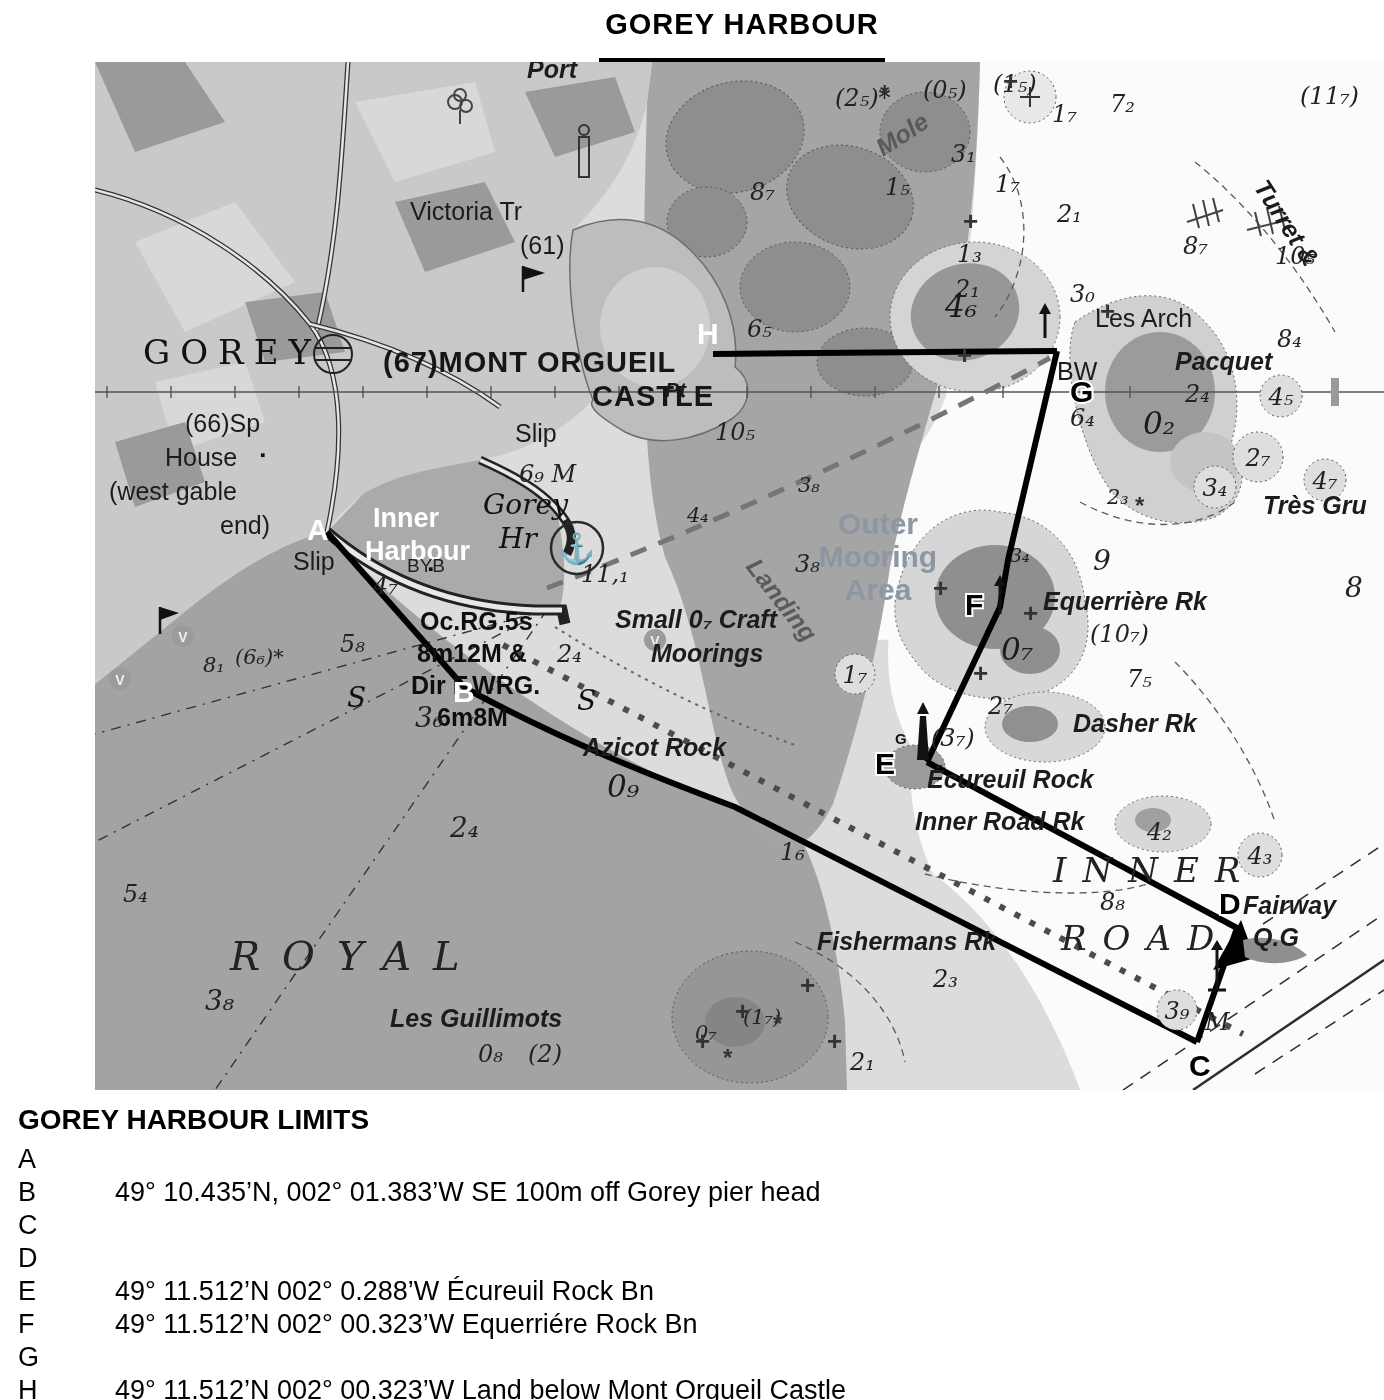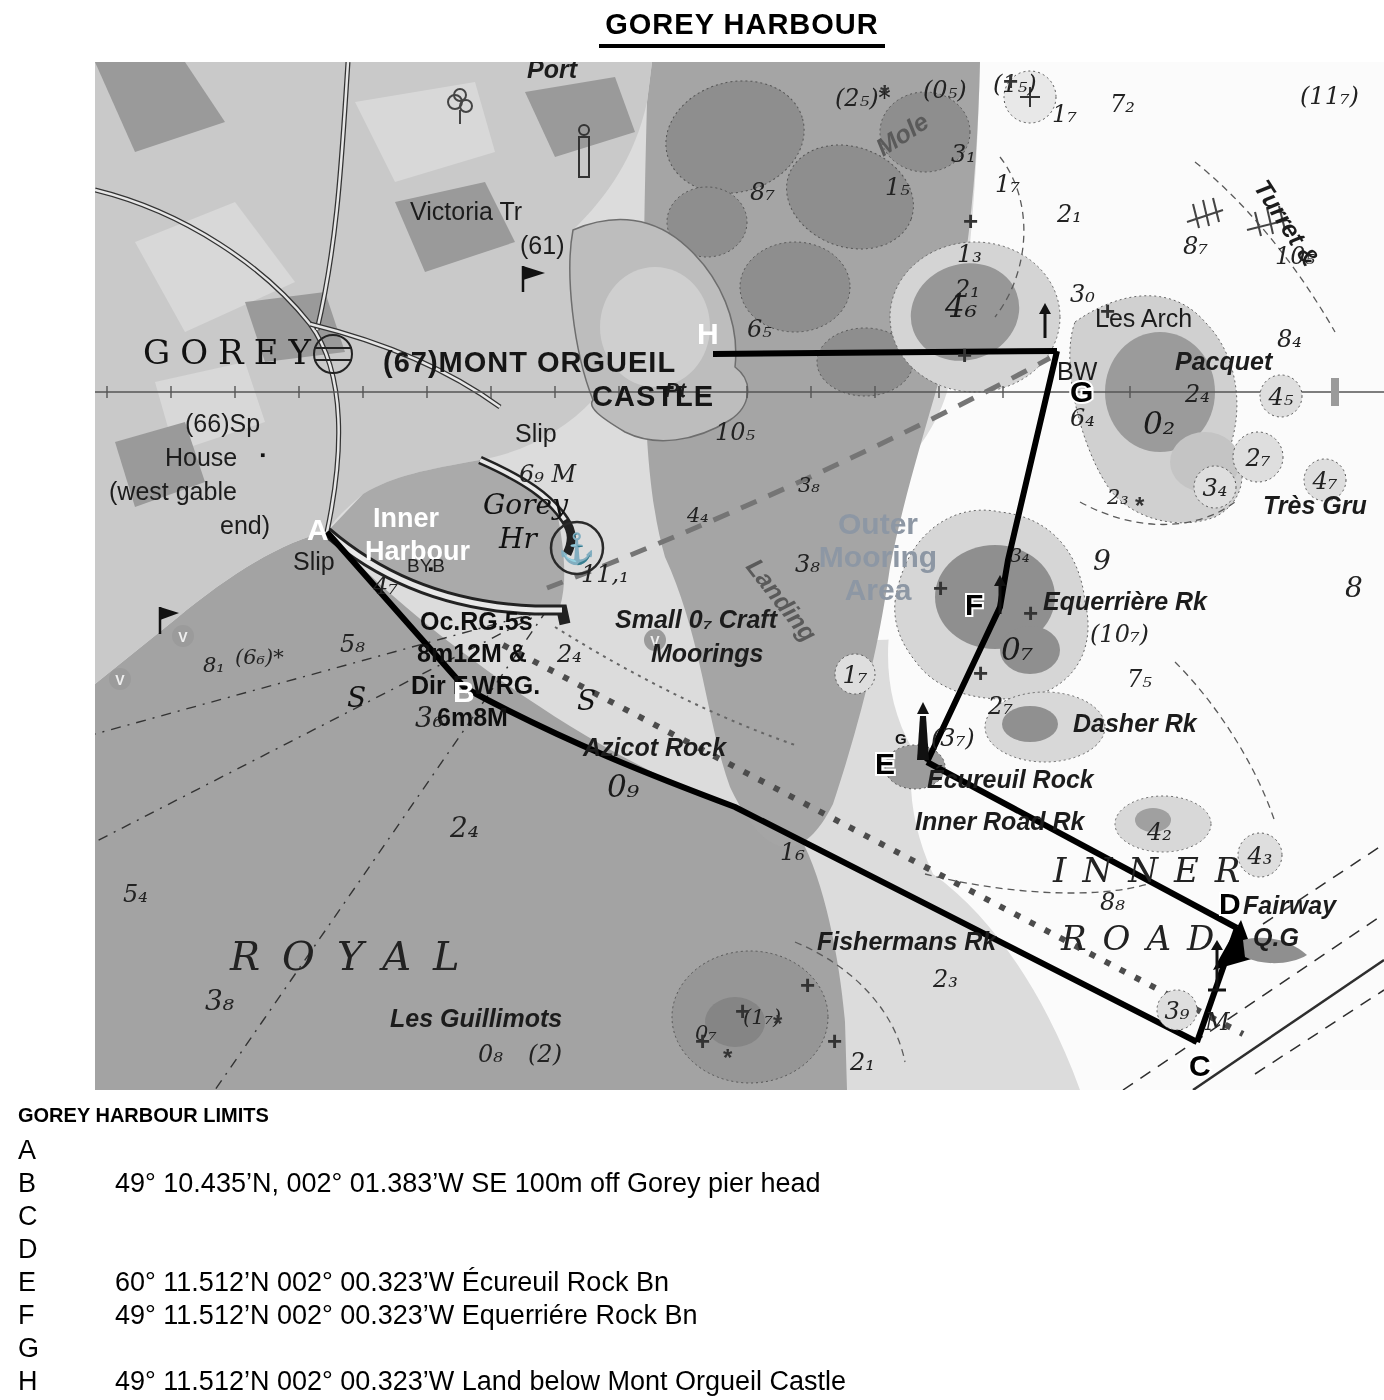--- a/index.html
+++ b/index.html
@@ -1,18 +1,18 @@
 <!DOCTYPE html>
 <html><head>
 <meta charset="utf-8">
 <style>
   html,body{margin:0;padding:0;background:#fff;}
   body{width:1384px;height:1400px;position:relative;font-family:"Liberation Sans",sans-serif;color:#000;overflow:hidden;}
   .title{position:absolute;left:100px;top:8px;width:1284px;text-align:center;}
-  .title span{font-size:29px;font-weight:bold;letter-spacing:1px;border-bottom:4px solid #000;padding:0 6px 4px;}
+  .title span{font-size:29px;font-weight:bold;letter-spacing:1px;border-bottom:4px solid #000;padding:0 6px 18px;}
   .map{position:absolute;left:95px;top:62px;width:1289px;height:1028px;}
   svg{display:block}
   
   text{font-family:"Liberation Sans",sans-serif;}
   text.nm{font-size:25px;fill:#1c1c1c;}
   text.nmb{font-size:29px;font-weight:600;fill:#161616;letter-spacing:1px;}
   text.nmi{font-style:italic;font-weight:700;font-size:25px;fill:#1c1c1c;}
   text.gr{fill:#5a5a5a;}
   text.ser{font-family:"DejaVu Serif",serif;font-size:34px;letter-spacing:10px;fill:#111;}
   text.iser{font-family:"DejaVu Serif",serif;font-style:italic;font-size:28px;fill:#111;}
@@ -26,21 +26,21 @@
   text.wt{font-size:27px;font-weight:700;fill:#fff;}
   text.lt{font-size:25px;font-weight:700;fill:#0e0e0e;}
   text.om{font-size:30px;font-weight:700;fill:#8d97a4;}
   text.sm{font-size:19px;fill:#222;}
   text.tiny{font-size:15px;font-weight:700;fill:#111;}
   text.cross{font-size:26px;font-weight:700;fill:#333;}
   text.ast{font-size:24px;font-weight:700;fill:#333;}
   text.sq{font-size:15px;fill:#111;}
   
   .legend{position:absolute;left:18px;top:1104px;width:1350px;}
-  .legend h2{font-size:20px;font-weight:bold;margin:0 0 7px 0;}
+  .legend h2{font-size:28px;font-weight:bold;margin:0 0 7px 0;}
   .legend .row{display:flex;font-size:27px;line-height:33px;}
   .legend .ltr{width:97px;flex:0 0 97px;}
 </style>
 </head>
 <body>
 
 <div class="title"><span>GOREY HARBOUR</span></div>
 
 <div class="map">
 <svg id="chart-svg" width="1289" height="1028" viewBox="0 0 1289 1028" xmlns="http://www.w3.org/2000/svg">
@@ -437,21 +437,21 @@
       <span>49° 10.435’N, 002° 01.383’W SE 100m off Gorey pier head</span>
     </div>
   <div class="row">
       <span class="ltr">C</span>
     </div>
   <div class="row">
       <span class="ltr">D</span>
     </div>
   <div class="row">
       <span class="ltr">E</span>
-      <span>60° 11.512’N 002° 00.323’W Écureuil Rock Bn</span>
+      <span>49° 11.512’N 002° 0.288’W Écureuil Rock Bn</span>
     </div>
   <div class="row">
       <span class="ltr">F</span>
       <span>49° 11.512’N 002° 00.323’W Equerriére Rock Bn</span>
     </div>
   <div class="row">
       <span class="ltr">G</span>
     </div>
   <div class="row">
       <span class="ltr">H</span>

